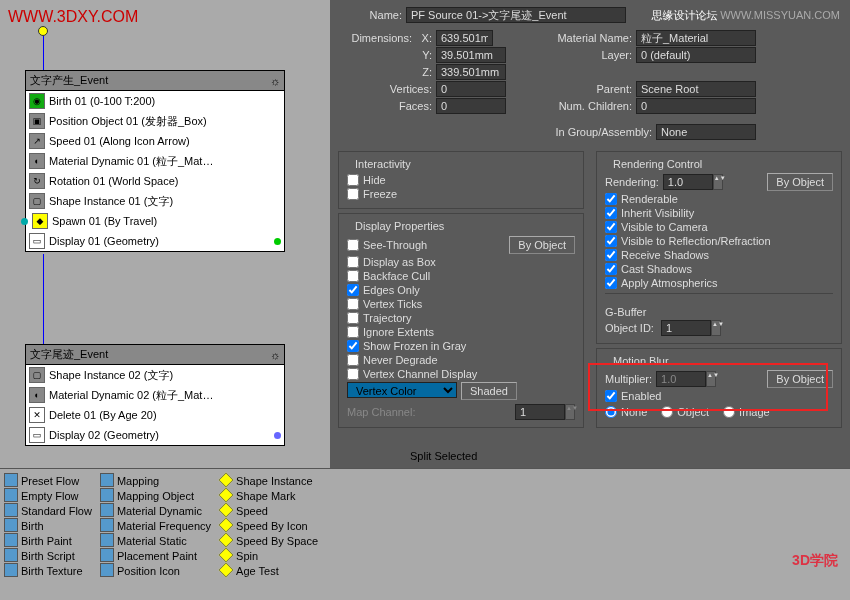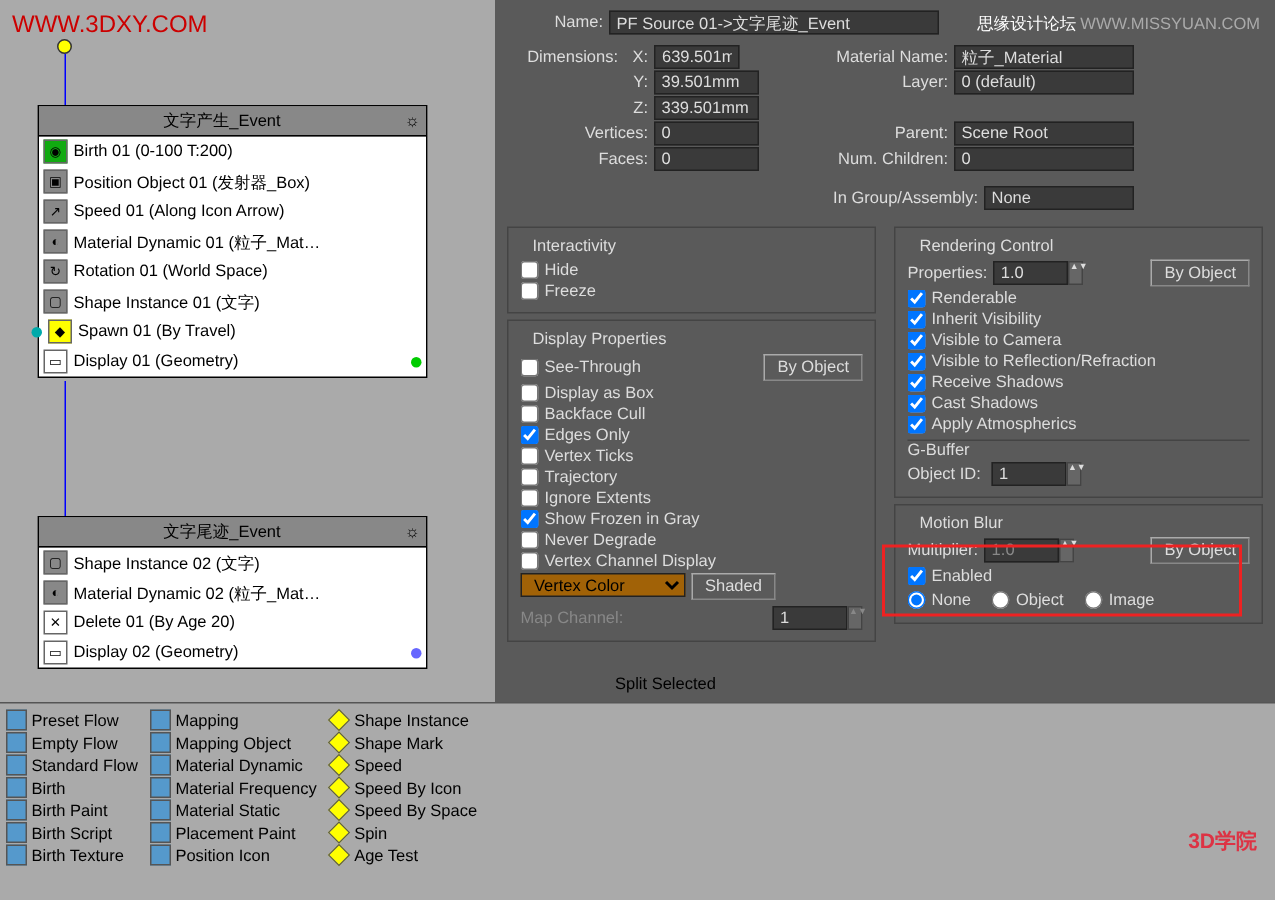--- a/index.html
+++ b/index.html
@@ -3,21 +3,21 @@
 <meta charset="utf-8">
 <style>
 *{box-sizing:border-box;margin:0;padding:0;font-family:Arial,sans-serif;font-size:11px}
 body{background:#aaa;width:850px;height:600px;position:relative;overflow:hidden}
 .watermark{position:absolute;top:8px;left:8px;color:#c00;font-size:16px;z-index:5}
 .watermark2{position:absolute;top:8px;right:10px;color:#fff;font-size:10px;z-index:100}
 .watermark3{position:absolute;bottom:30px;right:12px;color:#d34;font-size:14px;font-weight:bold;z-index:5}
 .canvas{position:absolute;left:0;top:0;width:330px;height:465px;background:#aaa}
 .node-box{position:absolute;background:#fff;border:1px solid #000}
 .node-title{background:#888;color:#000;padding:2px 4px;font-size:11px;display:flex;justify-content:flex-end;align-items:center;gap:4px;border-bottom:1px solid #000}
-.node-title .tlabel{flex:1;text-align:center}
+.node-title .tlabel{flex:1;}
 .node-row{display:flex;align-items:center;padding:2px 3px;gap:4px;border-bottom:0}
 .node-row .icon{width:16px;height:16px;border:1px solid #666;display:inline-flex;align-items:center;justify-content:center;font-size:9px;flex-shrink:0}
 .icon.green{background:#1a1}
 .icon.yellow{background:#ff0}
 .icon.gray{background:#888}
 .icon.white{background:#fff}
 .dot{width:7px;height:7px;border-radius:50%;display:inline-block}
 .dot.teal{background:#0aa}.dot.green{background:#0c0}.dot.vio{background:#66f}
 .wire{position:absolute;width:1px;background:#00f}
 .dialog{position:absolute;left:330px;top:0;width:520px;height:572px;background:#5a5a5a;color:#ddd;padding:6px}
@@ -227,38 +227,38 @@
           </div>
         <div class="chk">
             <input type="checkbox" style="">
             <span>Never Degrade</span>
           </div>
         <div class="chk">
             <input type="checkbox" style="">
             <span>Vertex Channel Display</span>
           </div>
         <div style="display:flex;gap:4px;margin-top:2px">
-          <select class="num-inp" style="width:110px;background:#a16207;color:#000"><option>Vertex Color</option></select>
+          <select class="num-inp" style="width:110px;background:#0369a1;color:#000"><option>Vertex Color</option></select>
           <button class="btn">Shaded</button>
         </div>
         <div class="drow" style="margin-top:4px;justify-content:space-between;color:#888">
             <label>Map Channel:</label>
             <div class="spin">
               <input class="num-inp" value="1" style="">
               <span class="arr">▲▼</span>
             </div>
           </div>
       </div>
     </div>
 
     <div class="dlg-col">
       <div class="grp">
         <div class="grp-title">Rendering Control</div>
         <div class="drow">
-            <label>Properties:</label>
+            <label>Rendering:</label>
             <div class="spin">
               <input class="num-inp" value="1.0" style="">
               <span class="arr">▲▼</span>
             </div>
             <span style="flex:1"></span>
             <button class="btn">By Object</button>
           </div>
         <div class="chk">
             <input type="checkbox" checked="" style="">
             <span>Renderable</span>
@@ -280,21 +280,21 @@
             <span>Receive Shadows</span>
           </div>
         <div class="chk">
             <input type="checkbox" checked="" style="">
             <span>Cast Shadows</span>
           </div>
         <div class="chk">
             <input type="checkbox" checked="" style="">
             <span>Apply Atmospherics</span>
           </div>
-        <div style="border-top:1px solid #444;margin-top:4px;padding-top:0"><span>G-Buffer</span></div>
+        <div style="border-top:1px solid #444;margin-top:4px;padding-top:12px"><span>G-Buffer</span></div>
         <div class="drow" style="margin-top:2px"><label>Object ID:</label>&nbsp;<div class="spin">
               <input class="num-inp" value="1" style="">
               <span class="arr">▲▼</span>
             </div></div>
       </div>
       <div class="grp">
         <div class="grp-title">Motion Blur</div>
         <div class="drow">
             <label>Multiplier:</label>
             <div class="spin">

